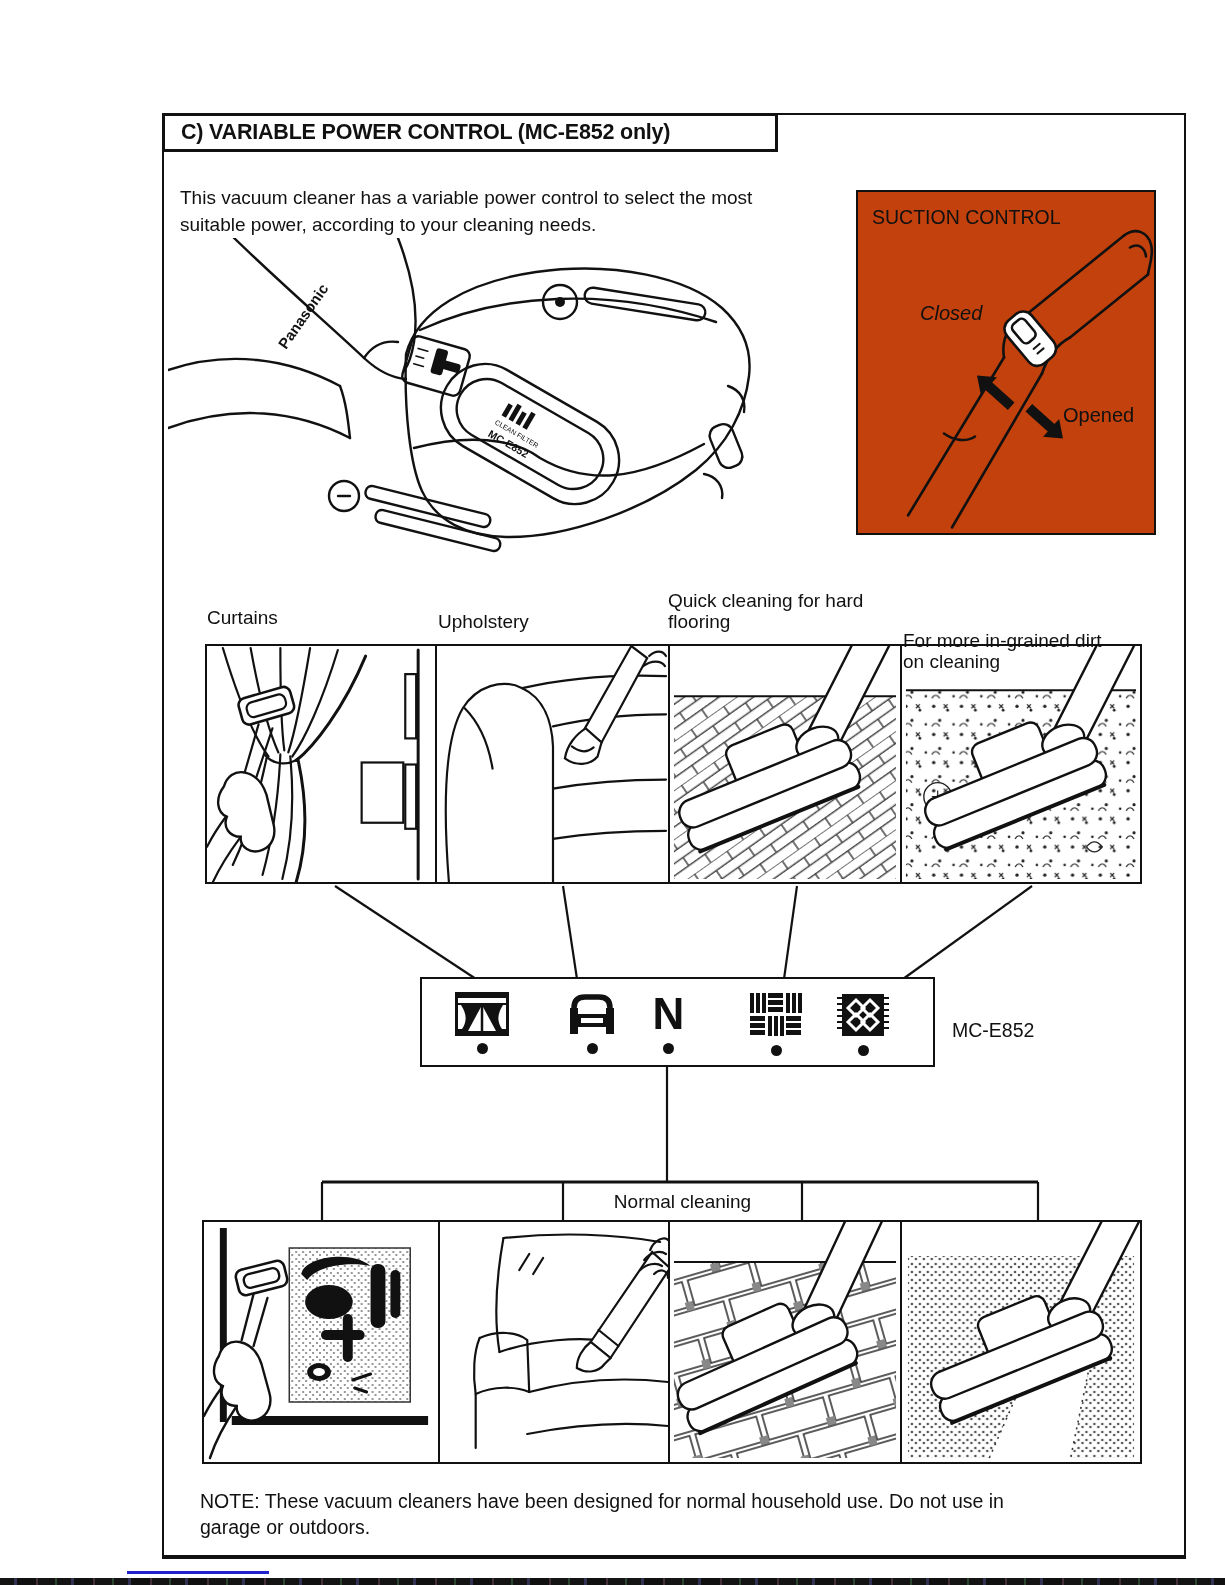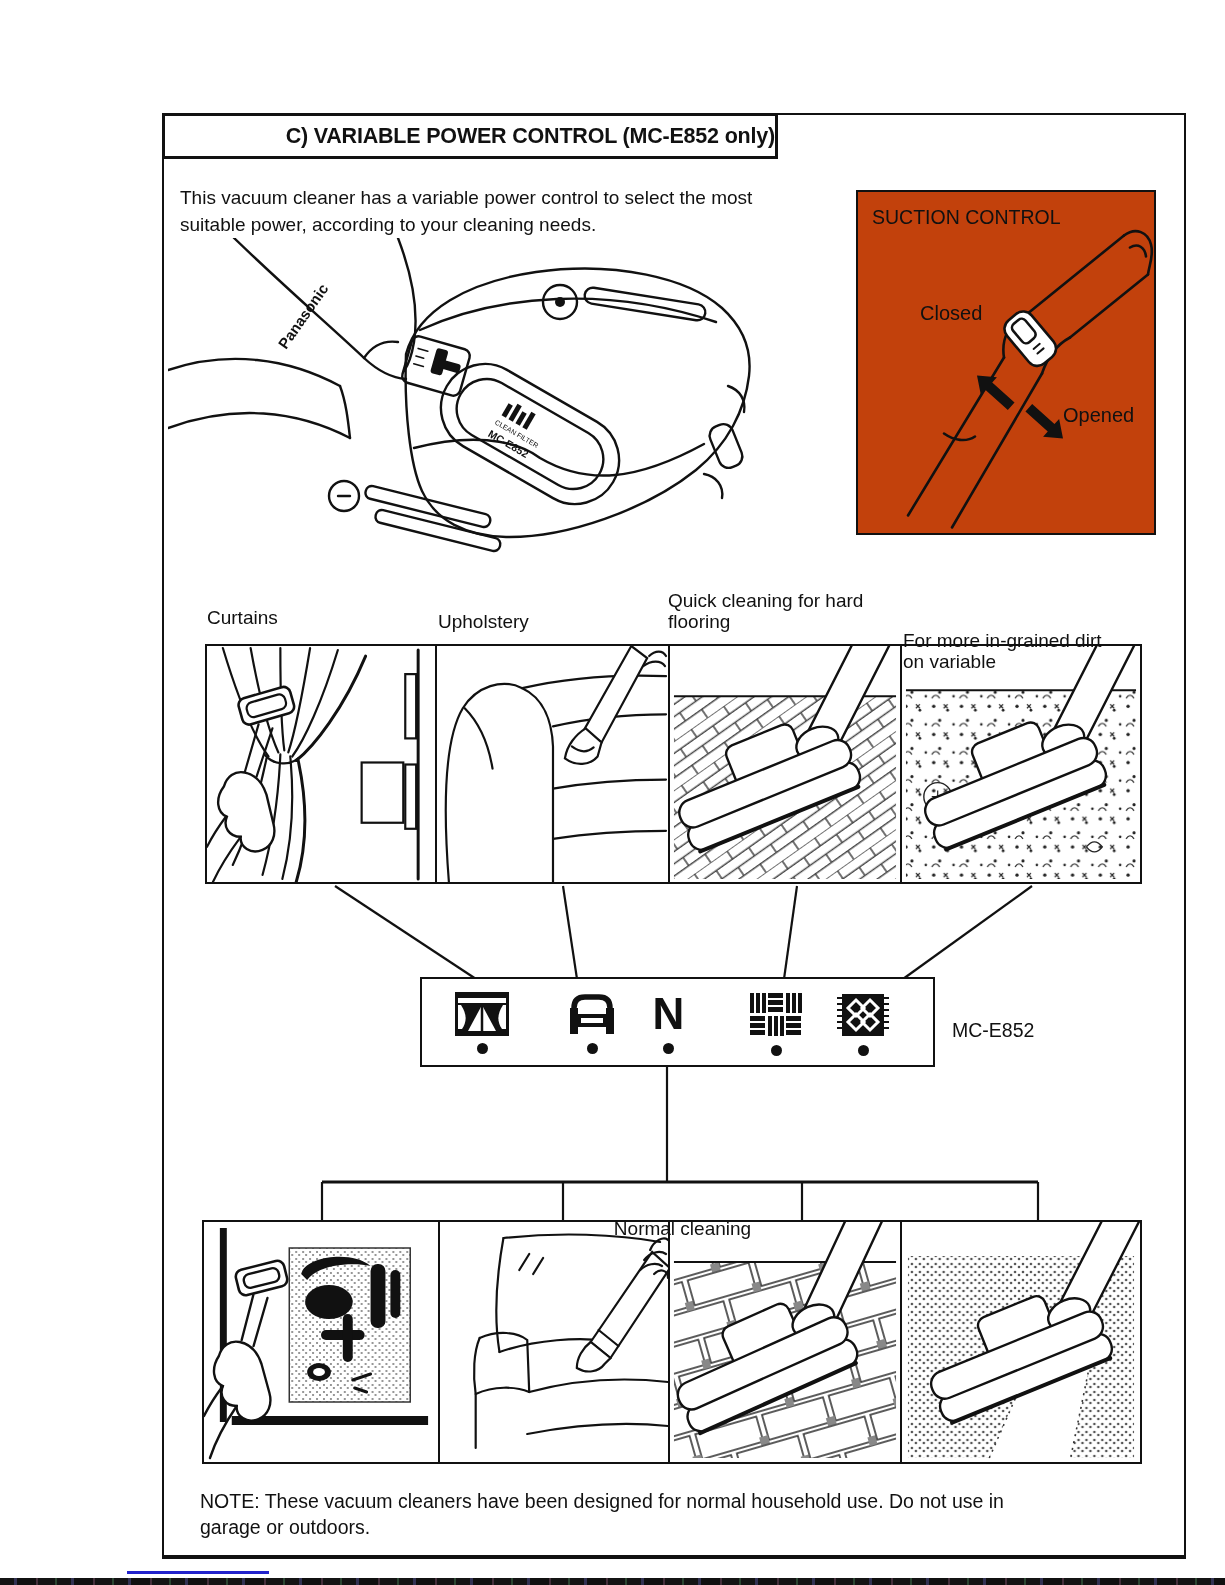--- a/index.html
+++ b/index.html
@@ -1,29 +1,29 @@
 <!DOCTYPE html>
 <html><head>
 <meta charset="utf-8">
 <style>
   html,body{margin:0;padding:0;background:#fff;}
   .page{position:relative;width:1225px;height:1585px;background:#fff;overflow:hidden;
         font-family:"Liberation Sans", sans-serif;color:#111;}
   .abs{position:absolute;}
   
   .outer-border{left:162px;top:113px;width:1020px;height:1440px;border:2.5px solid #111;border-bottom-width:4px;}
-  .title-box{left:162px;top:113px;width:616px;height:46px;border:3px solid #111;background:#fff;
+  .title-box{left:162px;top:113px;width:616px;height:39px;border:3px solid #111;background:#fff;
              display:flex;align-items:center;padding-left:16px;box-sizing:border-box;
-             font-size:21.5px;font-weight:bold;letter-spacing:-0.2px;z-index:3;justify-content:flex-end;}
+             font-size:21.5px;font-weight:bold;letter-spacing:-0.2px;z-index:3;}
   .intro{left:180px;top:184px;width:690px;font-size:19px;line-height:27px;z-index:3;}
   
   .suction-box{left:856px;top:190px;width:300px;height:345px;border:2.5px solid #111;background:#c2410c;z-index:3;box-sizing:border-box;}
   .suction-title{position:absolute;left:14px;top:14px;font-size:19.5px;}
   .suction-label{position:absolute;font-size:20px;}
-  .lbl-closed{left:62px;top:110px;}
+  .lbl-closed{left:62px;top:110px;font-style:italic;}
   .lbl-opened{left:205px;top:212px;}
   
   .vacuum-wrap{left:168px;top:238px;width:590px;height:325px;z-index:2;}
   
   .use-label{font-size:19px;line-height:21px;z-index:3;}
   
   .img-strip{border:2.5px solid #111;background:#fff;display:grid;box-sizing:border-box;z-index:2;}
   .strip-1{left:205px;top:644px;width:937px;height:240px;grid-template-columns:230px 233px 232px 1fr;}
   .strip-2{left:202px;top:1220px;width:940px;height:244px;grid-template-columns:236px 230px 232px 1fr;}
   .pane{border-right:2.5px solid #111;overflow:hidden;background:#fff;}
@@ -31,21 +31,21 @@
   .pane svg{display:block;width:100%;height:100%;}
   
   .connectors{left:0;top:0;width:1225px;height:1585px;z-index:1;pointer-events:none;}
   
   .power-panel{left:420px;top:977px;width:515px;height:90px;border:2.5px solid #111;background:#fff;z-index:2;box-sizing:border-box;}
   .mode{position:absolute;top:13px;width:64px;display:flex;flex-direction:column;align-items:center;}
   .mode .dot{width:11px;height:11px;border-radius:50%;background:#111;margin-top:7px;}
   .nglyph{font-size:44px;font-weight:900;line-height:44px;letter-spacing:-1px;}
   .panel-model{left:952px;top:1019px;font-size:19.5px;z-index:3;}
   .normal-cleaning{left:565px;top:1184px;width:235px;height:36px;display:flex;align-items:center;justify-content:center;
-                   font-size:19px;z-index:3;margin-top:27px;}
+                   font-size:19px;z-index:3;}
   .note{left:200px;top:1488px;width:960px;font-size:19.5px;font-weight:normal;line-height:26px;z-index:3;}
   .blue-line{left:127px;top:1571px;width:142px;height:3px;background:#2222cc;z-index:3;}
   .bottom-strip{left:0;top:1578px;width:1225px;height:7px;z-index:3;
     background:repeating-linear-gradient(90deg,#141414 0 14px,#323253 14px 17px,#101010 17px 36px,#45303c 36px 38px,#141414 38px 55px,#2c4632 55px 57px);}
   svg text{font-family:"Liberation Sans", sans-serif;fill:#111;}
 </style>
 </head>
 <body>
 
 <div class="page">
@@ -201,21 +201,21 @@
   </div>
   <div class="abs use-label" style="left:438px;top:611px;">
     <div>Upholstery</div>
   </div>
   <div class="abs use-label" style="left:668px;top:590px;">
     <div>Quick cleaning for hard</div>
     <div>flooring</div>
   </div>
   <div class="abs use-label" style="left:903px;top:590px;margin-top:40px;">
     <div>For more in-grained dirt</div>
-    <div>on variable</div>
+    <div>on cleaning</div>
   </div>
 
   <div class="abs img-strip strip-1">
     <div class="pane">
       <svg viewBox="0 0 230 235" preserveAspectRatio="none">
         <g stroke="#111" stroke-width="2.2" fill="none" stroke-linecap="round">
           <path d="M213,4 V232" stroke-width="3"></path>
           <rect x="200" y="28" width="11" height="64"></rect>
           <rect x="200" y="118" width="11" height="64"></rect>
           <rect x="156" y="116" width="42" height="60"></rect>

